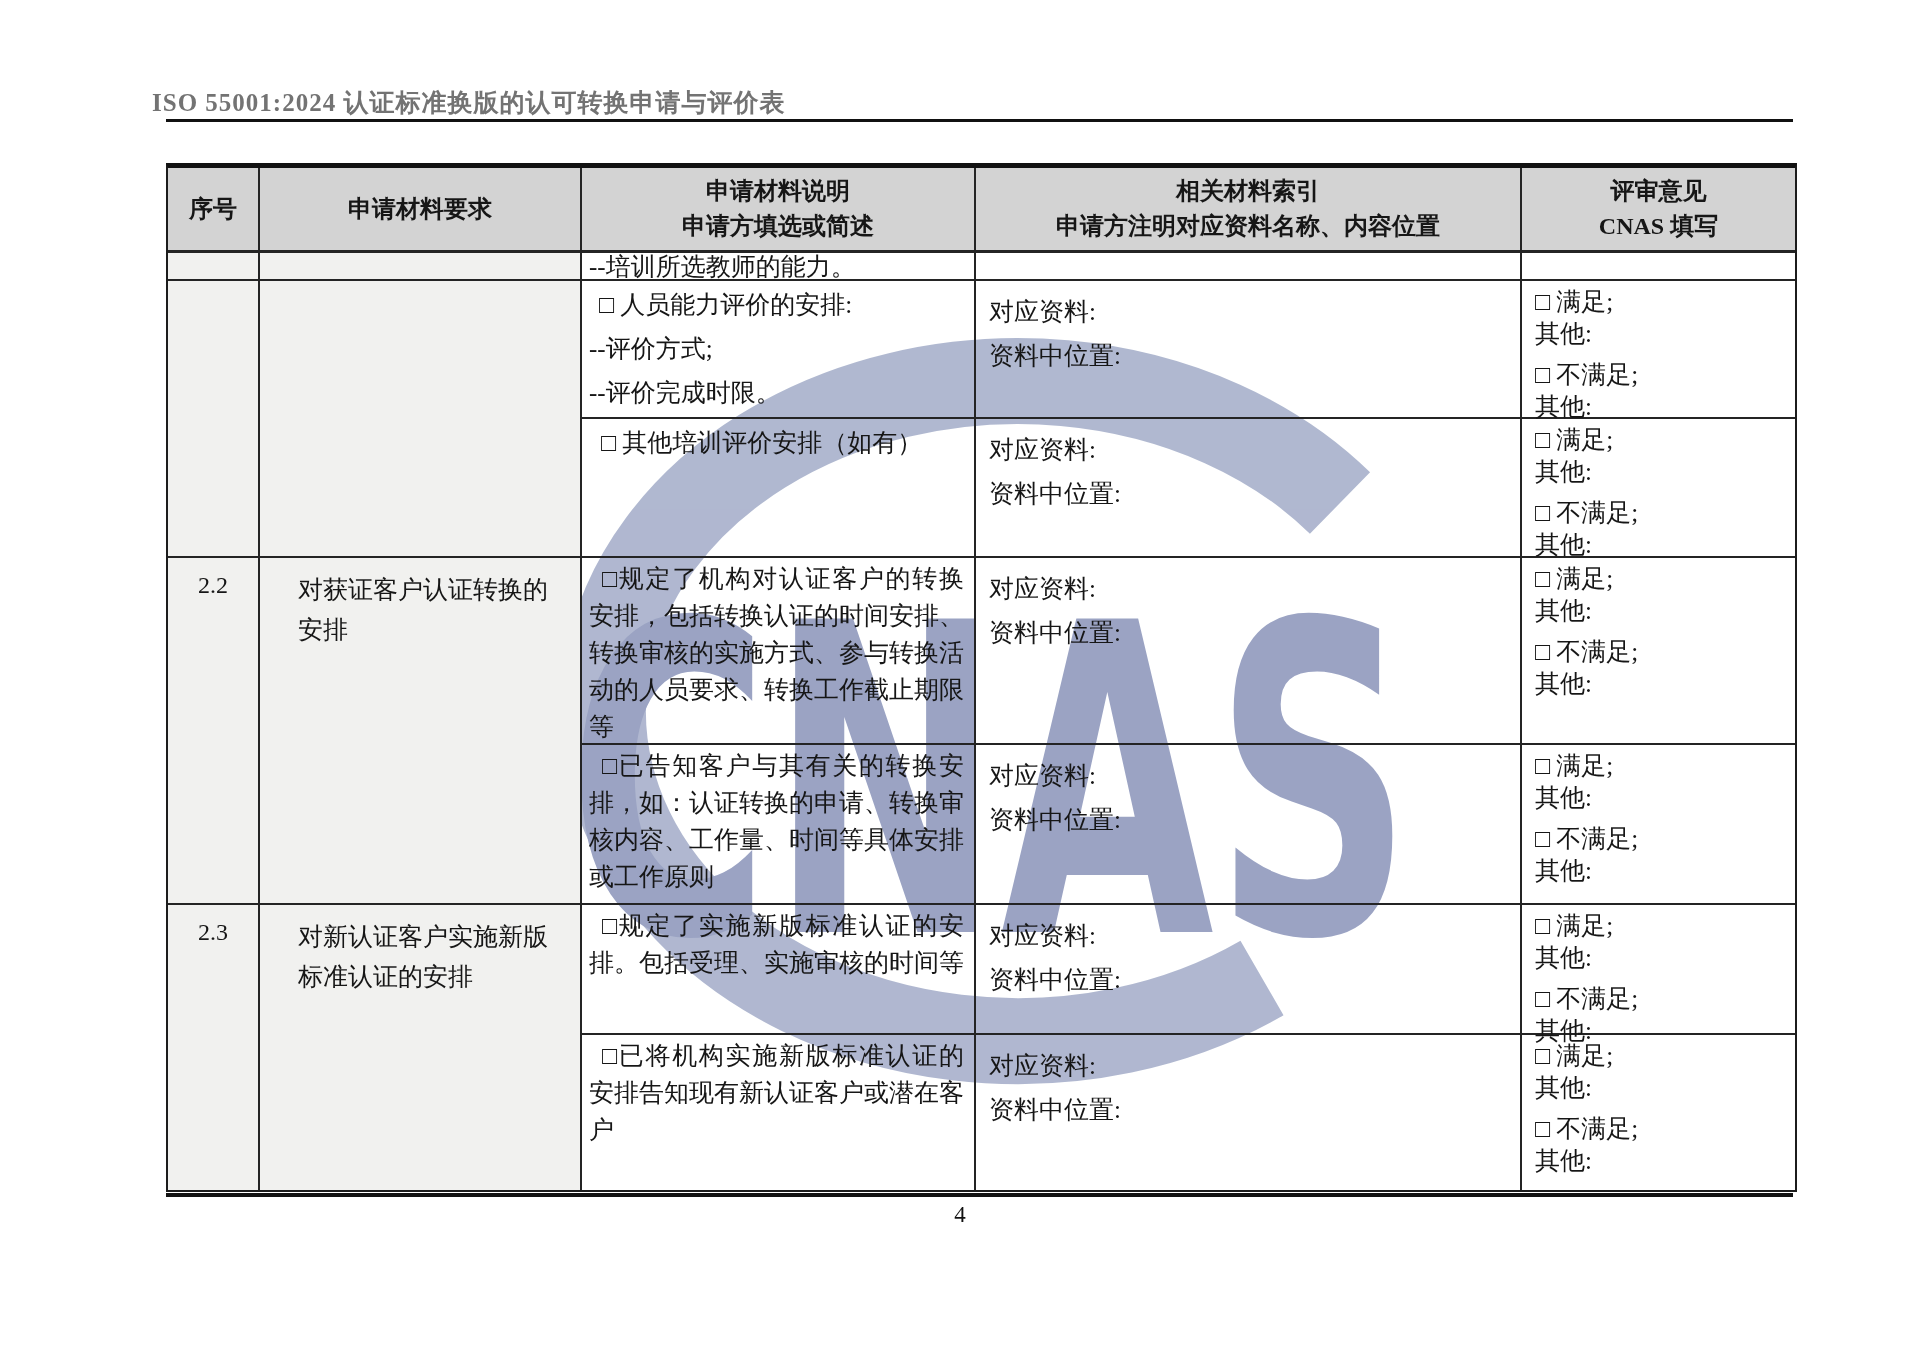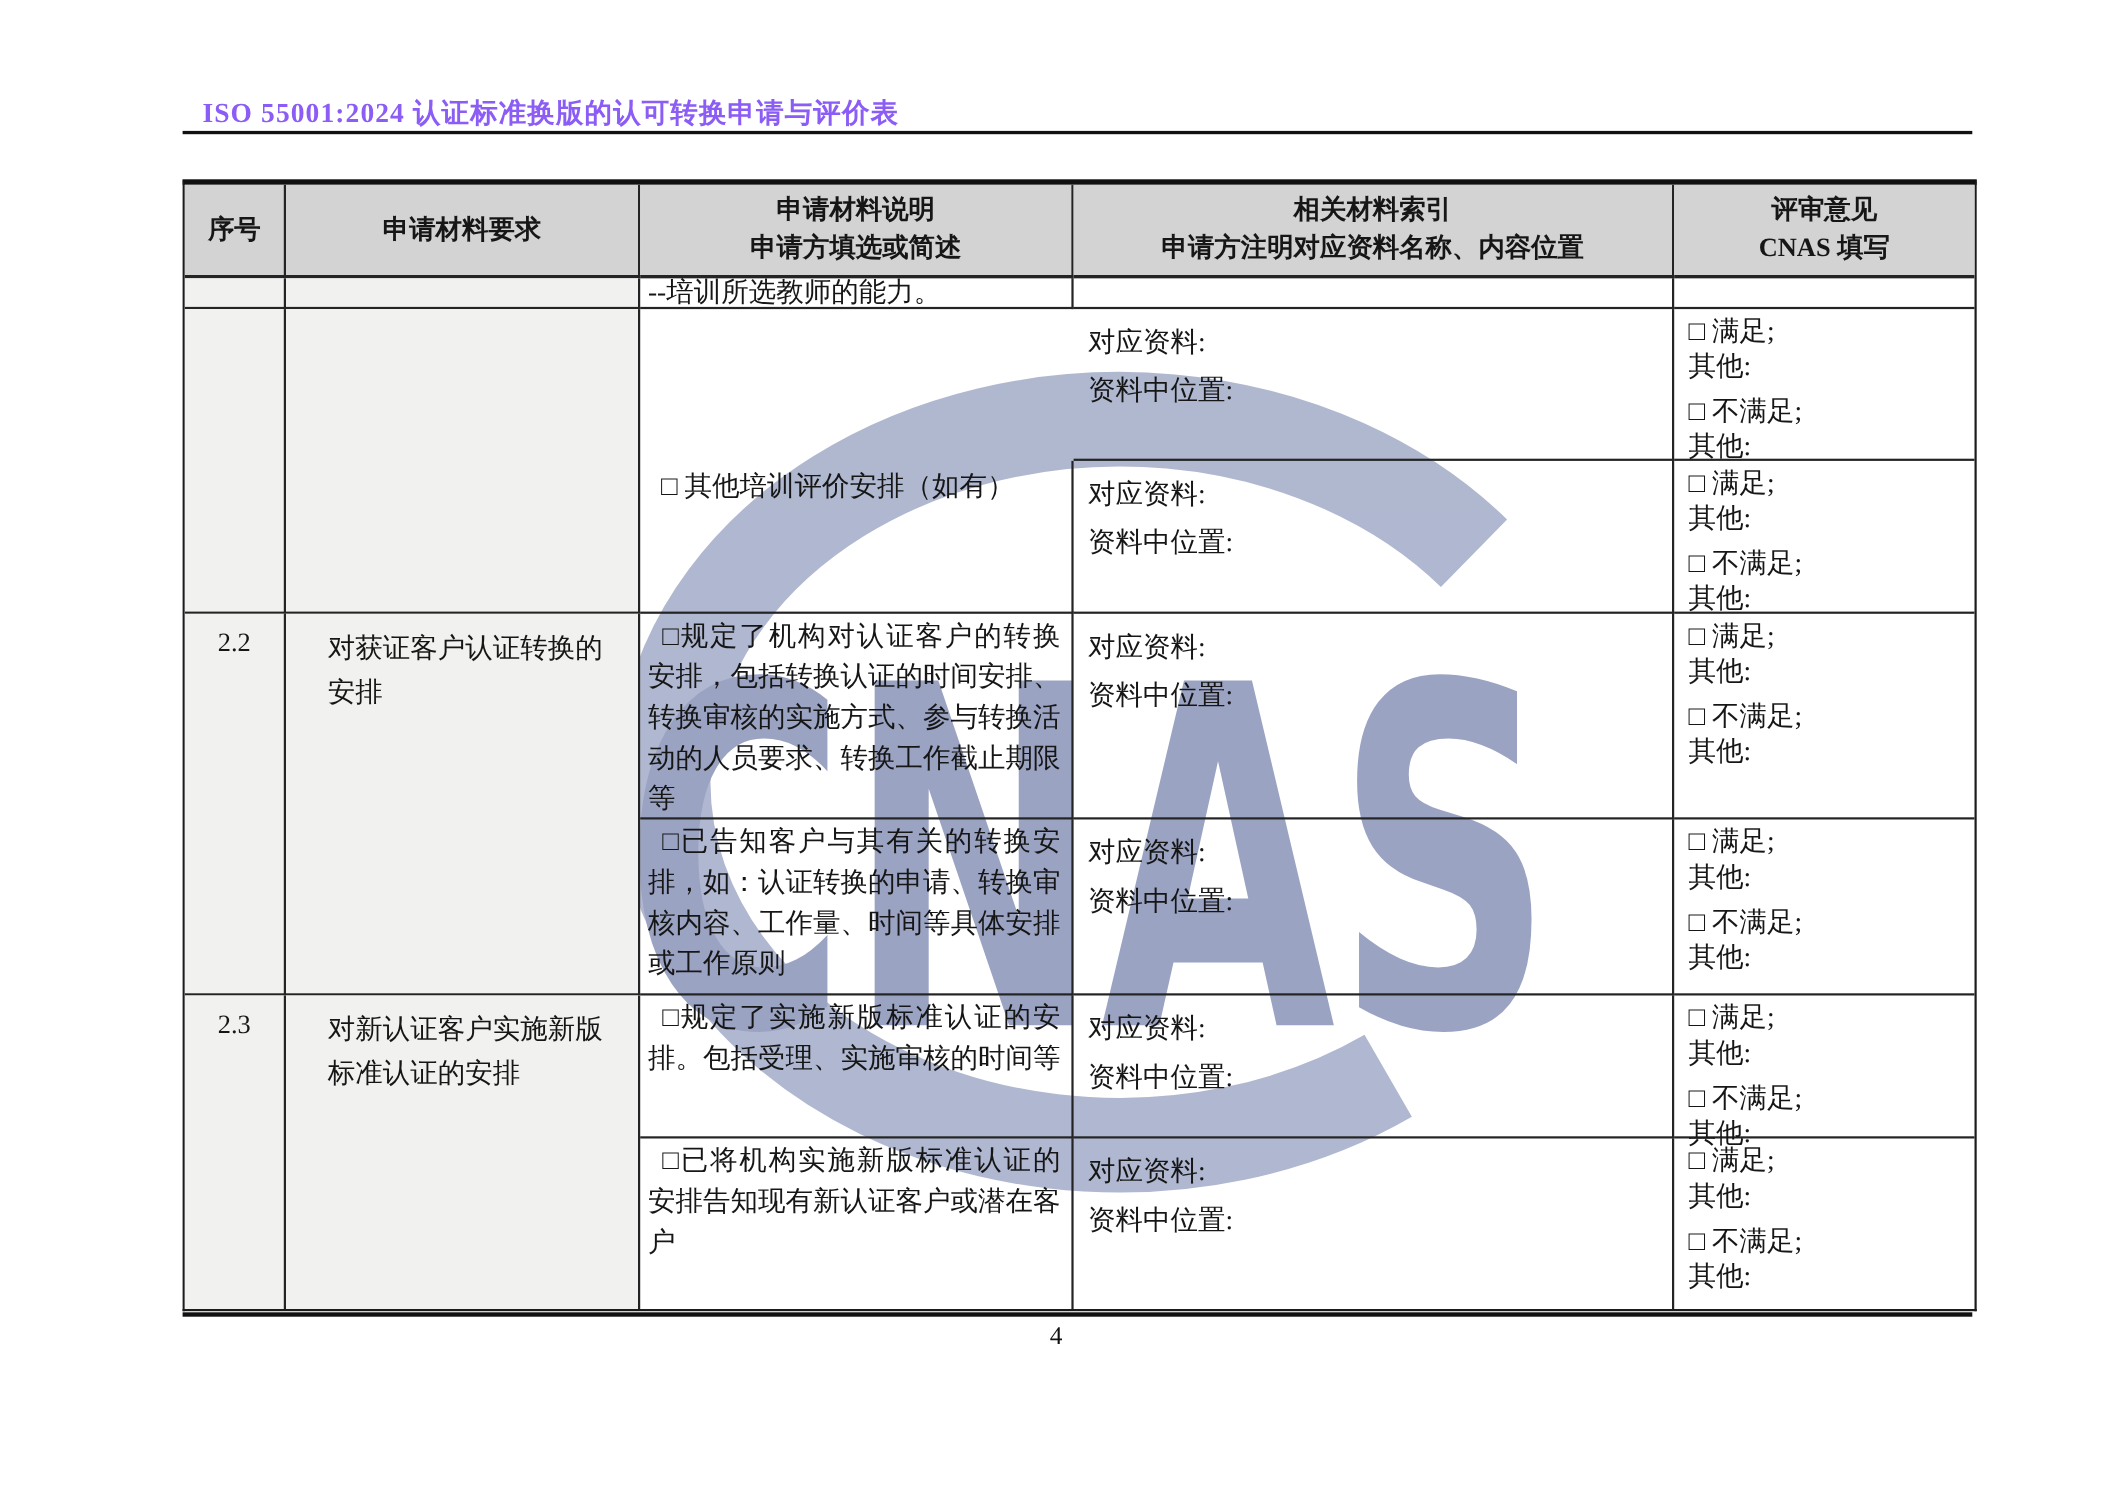--- a/index.html
+++ b/index.html
@@ -2,22 +2,22 @@
 <html><head>
 <meta charset="utf-8">
 <style>
   html,body{margin:0;padding:0;}
   body{
     width:1920px;height:1357px;position:relative;background:#ffffff;overflow:hidden;
     font-family:"Liberation Serif","DejaVu Serif",serif;color:#161616;
   }
   
   .doc-title{
-    position:absolute;left:184px;top:86px;font-size:25px;font-weight:700;
-    letter-spacing:1px;white-space:pre-wrap;color:#8b5cf6;
+    position:absolute;left:152px;top:86px;font-size:25px;font-weight:700;
+    letter-spacing:1px;white-space:pre-wrap;color:#737373;
   }
   .title-rule{position:absolute;left:166px;top:119px;width:1627px;height:3px;background:#111;}
   
   .footer-rule{position:absolute;left:166px;top:1193px;width:1627px;height:4px;background:#111;}
   .page-number{position:absolute;left:0;top:1202px;width:1920px;text-align:center;font-size:23px;color:#111;}
   
   .watermark{position:absolute;left:0;top:0;width:1920px;height:1357px;z-index:0;}
   
   .app-table{
     position:absolute;left:166px;top:163px;width:1627px;z-index:1;
@@ -90,20 +90,25 @@
   <div class="cell gray" style="grid-area:2/2/3/3;"></div>
   <div class="cell desc-cell single-line" style="grid-area:2/3/3/4;">
     <span>--培训所选教师的能力。</span>
   </div>
   <div class="cell" style="grid-area:2/4/3/5;"></div>
   <div class="cell noR" style="grid-area:2/5/3/6;"></div>
 
   <div class="cell gray" style="grid-area:3/1/5/2;"></div>
   <div class="cell gray" style="grid-area:3/2/5/3;"></div>
 
+  <div class="cell desc-cell" style="grid-area:3/3/4/4;">
+    <div class="desc-line" style="text-indent:10px;">□ 人员能力评价的安排:</div>
+    <div class="desc-line">--评价方式;</div>
+    <div class="desc-line">--评价完成时限。</div>
+  </div>
   <div class="cell ref-cell" style="grid-area:3/4/4/5;">
     <div>对应资料:</div>
     <div>资料中位置:</div>
   </div>
   <div class="cell noR review-cell" style="grid-area:3/5/4/6;">
     <div>□ 满足;</div>
     <div>其他:</div>
     <div class="gap">□ 不满足;</div>
     <div>其他:</div>
   </div>

